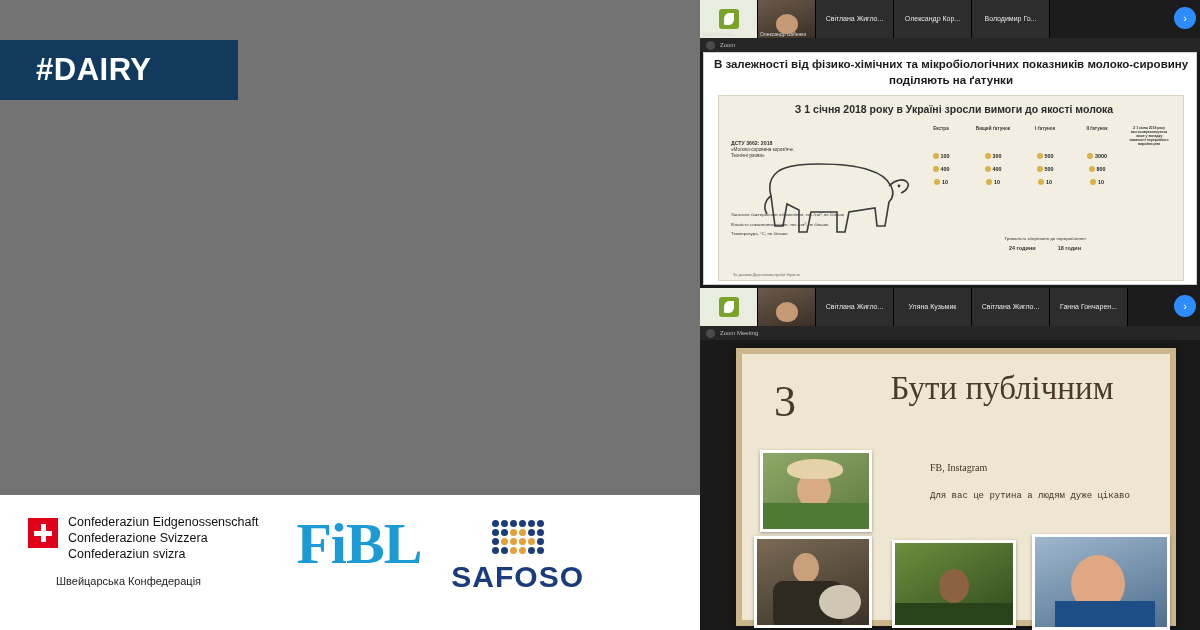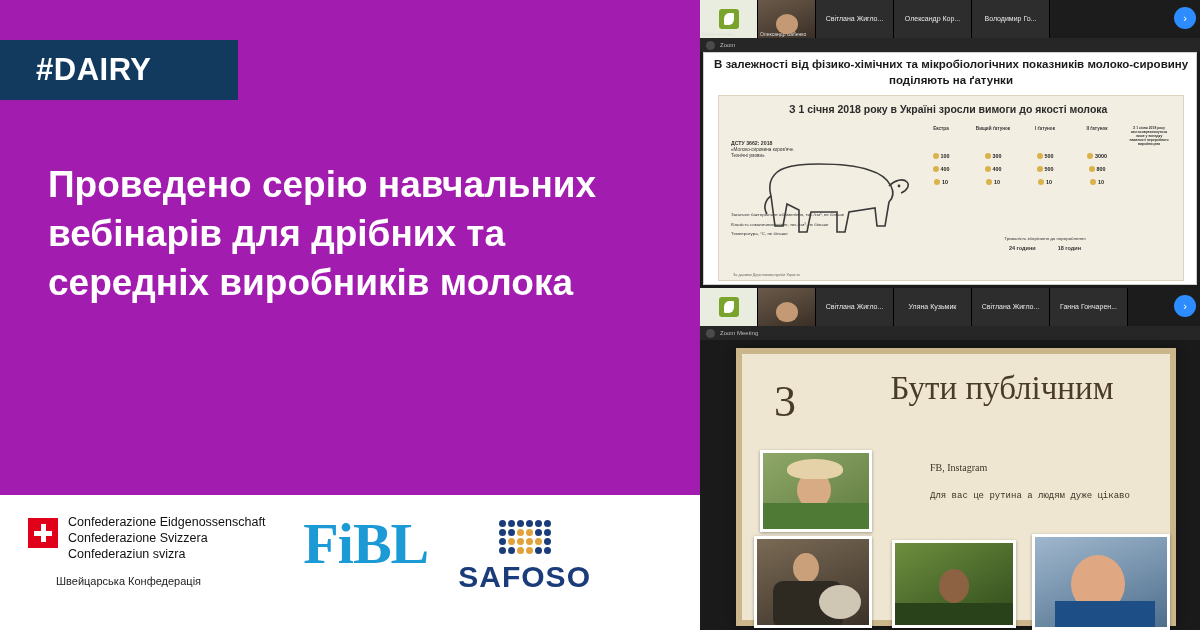--- a/index.html
+++ b/index.html
@@ -8,21 +8,21 @@
     font-family: "Liberation Sans", sans-serif;
     background: #a4c639;
     overflow: hidden;
     position: relative;
   }
   .page { position: relative; width: 1200px; height: 630px; background: #9fc13c; overflow: hidden; }
 
   
   .left-panel {
     position: absolute; left: 0; top: 0; width: 700px; height: 630px;
-    background: #a21caf;
+    background: #737373;
   }
   .tag-bar {
     position: absolute; left: 0; top: 40px; width: 238px; height: 60px;
     background: #123a5e; display: flex; align-items: center; padding-left: 36px;
   }
   .tag-bar .tag-text {
     color: #ffffff; font-size: 31px; font-weight: bold; letter-spacing: 0.5px;
     font-family: "Liberation Sans", sans-serif;
   }
   .headline {
@@ -131,21 +131,21 @@
   .slide-head {
     position: absolute; left: 8px; top: 4px; width: 478px; text-align: center;
     color: #1a1a1a; font-size: 11.5px; font-weight: bold; line-height: 1.35;
     font-family: "Liberation Sans", sans-serif;
   }
   .slide-card {
     position: absolute; left: 14px; top: 42px; width: 466px; height: 186px;
     background: #f3eee2; border: 1px solid #ddd4bf;
   }
   .slide-title {
-    position: absolute; left: 70px; top: 6px; width: 330px; 
+    position: absolute; left: 70px; top: 6px; width: 330px; text-align: center;
     color: #2b2b2b; font-size: 10.5px; font-weight: bold; line-height: 1.35;
   }
   .cow {
     position: absolute; left: 34px; top: 38px; width: 160px; height: 110px;
   }
   .cow svg { width: 100%; height: 100%; }
   .std-label {
     position: absolute; left: 12px; top: 44px; width: 78px;
     font-size: 4.6px; color: #333; line-height: 1.35;
   }
@@ -219,30 +219,29 @@
 <body>
 
 <div class="page">
 
   <div class="left-panel">
 
     <div class="tag-bar">
       <span class="tag-text">#DAIRY</span>
     </div>
 
-    <div class="headline">Проведено серію навчальних вебінарів для дрібних та середніх виробників молока</div>
 
     <div class="footer-band">
       <div class="logos">
 
         <div style="display:flex;flex-direction:column;">
           <div style="display:flex;">
             <div class="swiss-flag"></div>
             <div class="conf-text">
-              <div>Confederazione Eidgenossenschaft</div>
+              <div>Confederaziun Eidgenossenschaft</div>
               <div>Confederazione Svizzera</div>
               <div>Confederaziun svizra</div>
             </div>
           </div>
           <div class="conf-sub">Швейцарська Конфедерація</div>
         </div>
 
         <div class="fibl-logo">FiBL</div>
 
         <div class="safoso">

